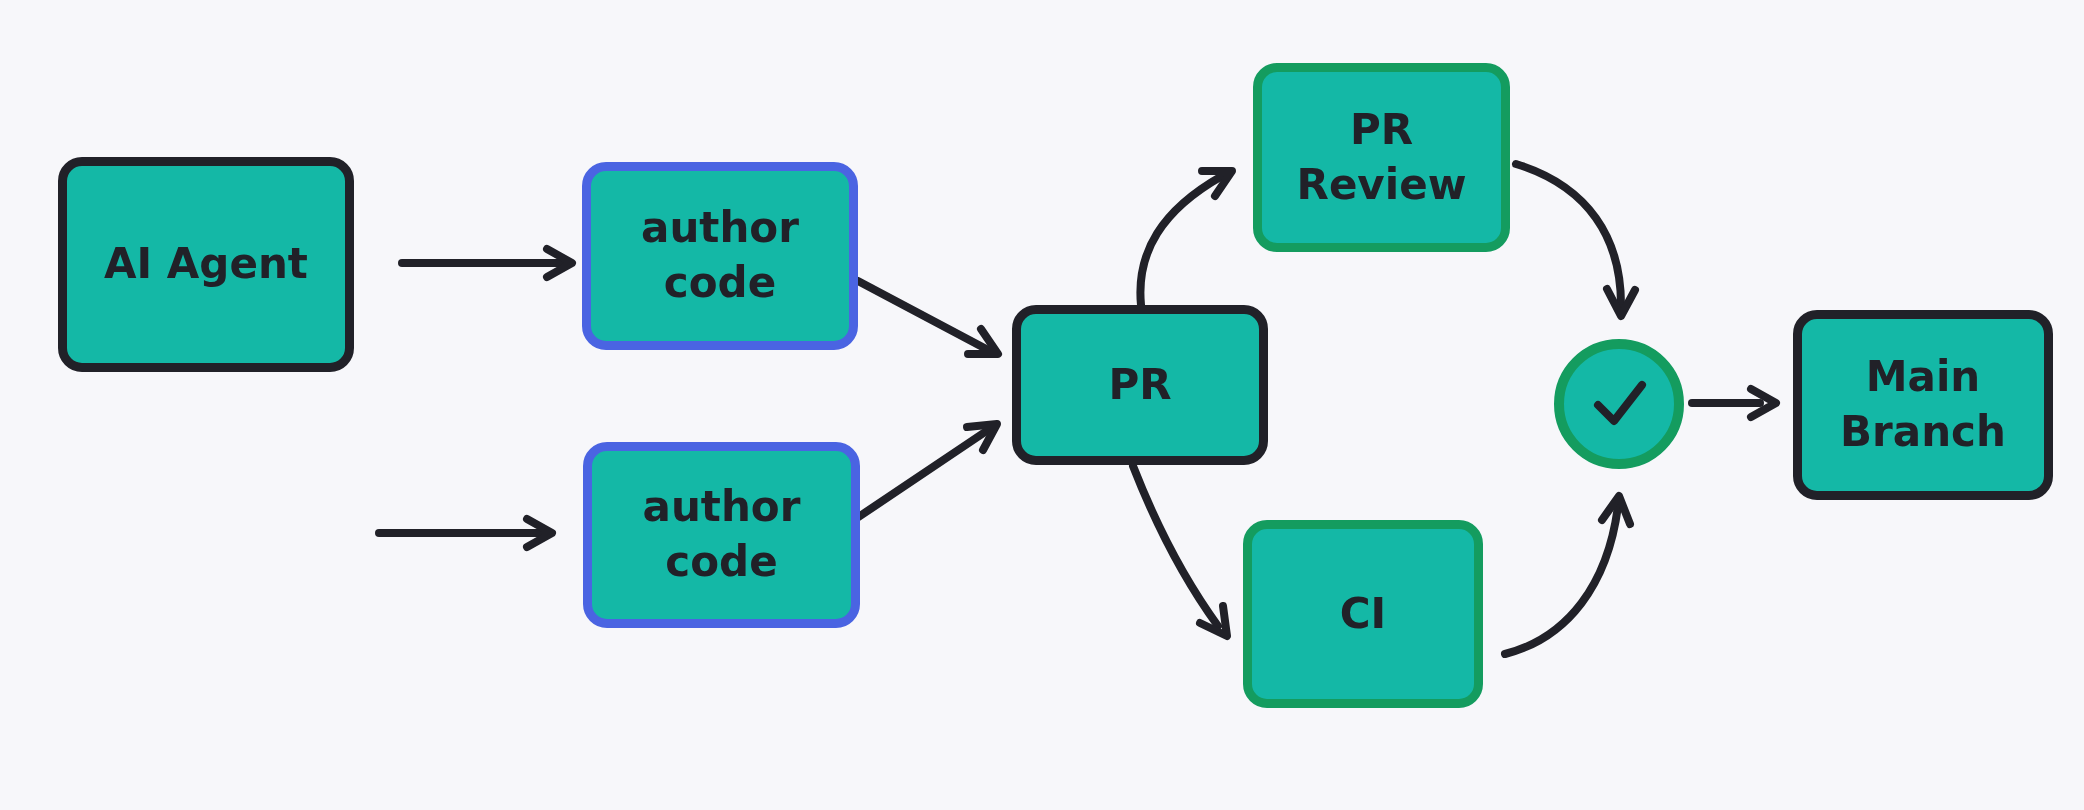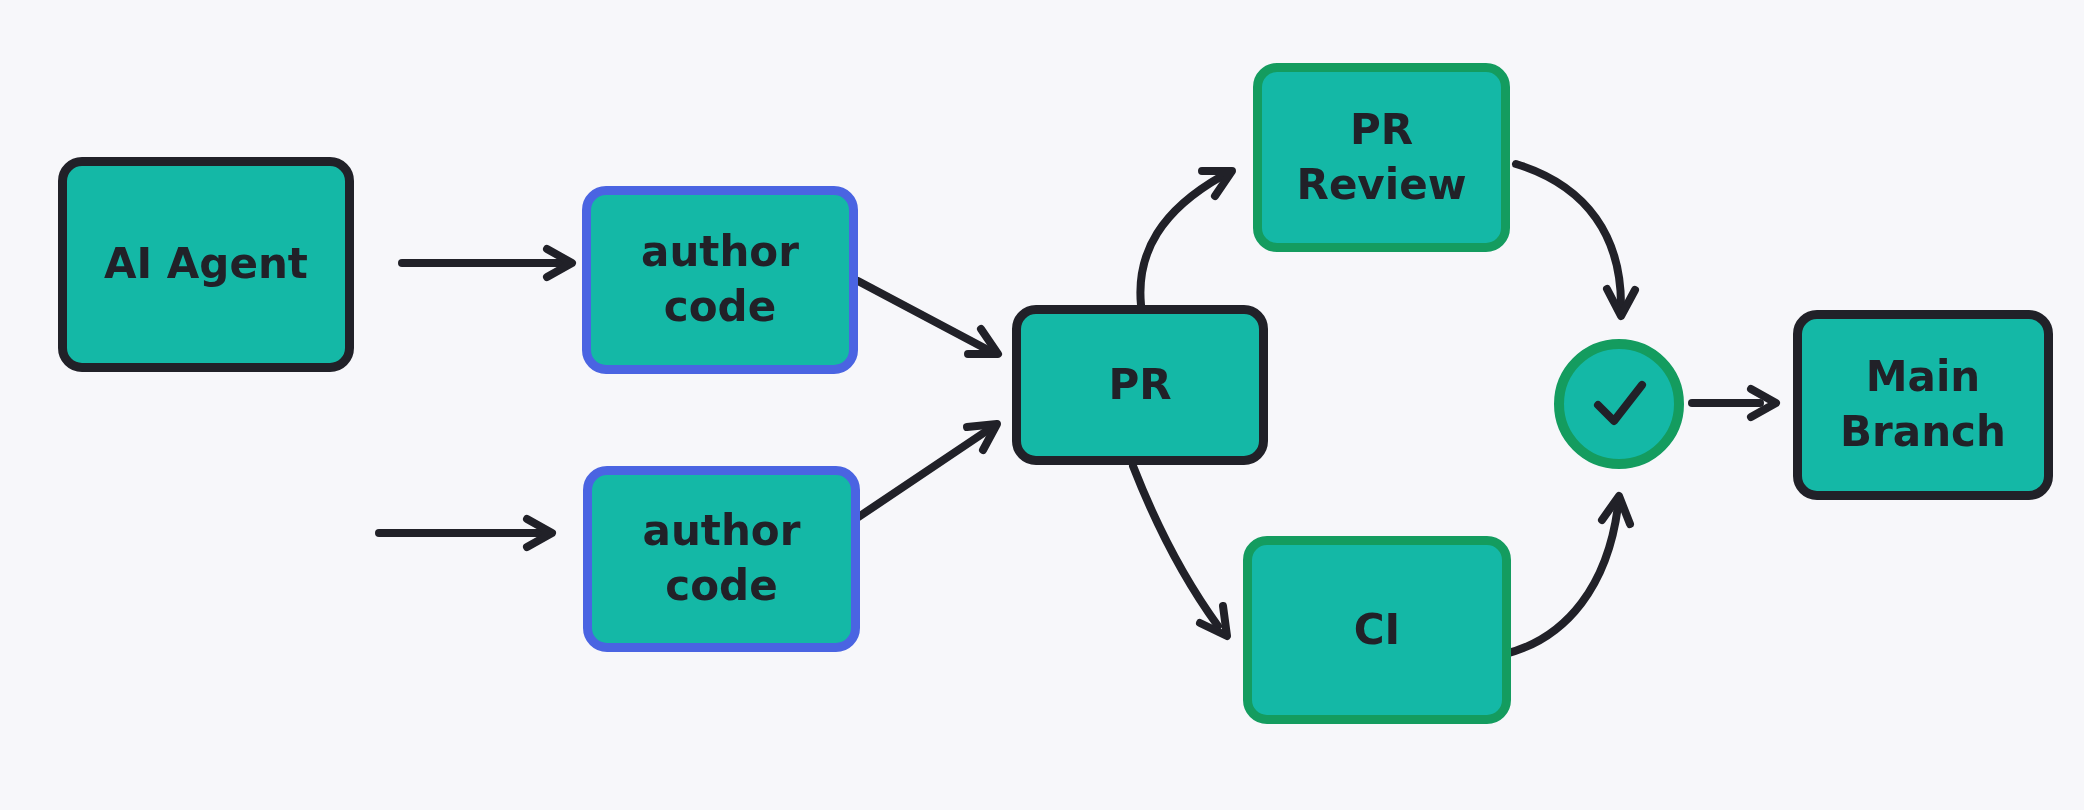--- a/index.html
+++ b/index.html
@@ -16,21 +16,21 @@
     position:absolute;box-sizing:border-box;
     display:flex;align-items:center;justify-content:center;
     background:#14b8a6;
     border:9px solid var(--dark,#212128);
     border-radius:24px;
     color:var(--dark,#212128);
     font-size:42px;font-weight:bold;line-height:1.3;
     text-align:center;
   }
   .node span{white-space:pre-line;}
-  .node.blue{border-color:var(--blue,#4a64e2);margin-top:24px;}
+  .node.blue{border-color:var(--blue,#4a64e2);}
   .node.green{border-color:var(--green,#149c5f);}
   .node.circle{border-radius:50%;border-width:10px;}
 </style>
 </head>
 <body>
 
 <div class="canvas" style="--bg: #f7f7fa; --dark: #212128; --blue: #4a64e2; --green: #149c5f;">
 
   <svg class="edges" viewBox="0 0 2084 810">
     <g>
@@ -88,21 +88,21 @@
 
   <div class="node" style="left:1012px;top:305px;width:256px;height:160px">
     <span>PR</span>
   </div>
 
   <div class="node green" style="left:1253px;top:63px;width:257px;height:189px">
     <span>PR
 Review</span>
   </div>
 
-  <div class="node green" style="left:1243px;top:536px;width:268px;height:188px">
+  <div class="node green" style="left:1243px;top:520px;width:240px;height:188px">
     <span>CI</span>
   </div>
 
   <div class="node green circle" style="left:1554px;top:339px;width:130px;height:130px">
     <svg width="110" height="110" viewBox="0 0 110 110">
       <path d="M34,56 L50,72 L78,36" fill="none" stroke="#212128" stroke-width="8" stroke-linecap="round" stroke-linejoin="round"></path>
     </svg>
   </div>
 
   <div class="node" style="left:1793px;top:310px;width:260px;height:190px">

